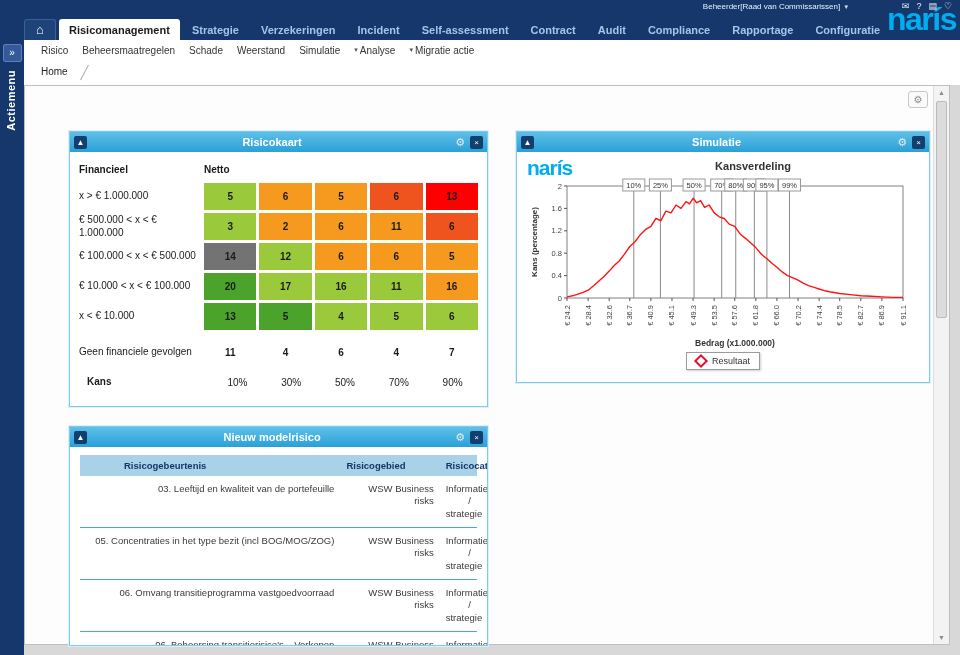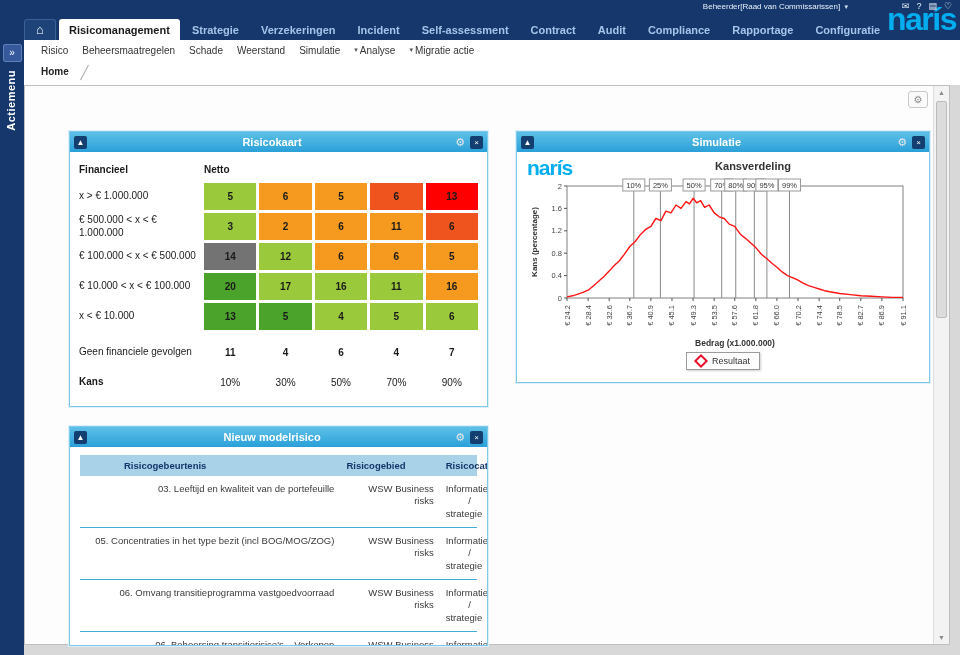--- a/index.html
+++ b/index.html
@@ -28,21 +28,21 @@
     border-radius:2px;color:#fff;font-size:10px;line-height:15px;text-align:center;cursor:pointer;}
   .actiemenu-label{writing-mode:vertical-rl;transform:rotate(180deg);color:#fff;font-weight:bold;
     font-size:11px;margin:8px auto 0;display:block;width:14px;letter-spacing:.5px;cursor:pointer;}
 
   
   .subnav{position:absolute;top:40px;left:24px;width:936px;height:20px;background:#fff;
     display:flex;align-items:center;gap:14px;padding-left:17px;box-sizing:border-box;font-size:10px;color:#333;}
   .subnav-item{cursor:pointer;white-space:nowrap;display:inline-flex;align-items:center;gap:2px;}
   .snarrow{font-size:7px;color:#555;}
   .breadcrumb{position:absolute;top:60px;left:24px;width:936px;height:25px;background:#fff;box-sizing:border-box;}
-  .crumb{position:absolute;left:17px;top:6px;font-size:10px;font-weight:bold;color:#222;cursor:pointer;}
+  .crumb{position:absolute;left:17px;top:6px;font-size:10px;font-weight:normal;color:#222;cursor:pointer;}
   .crumb-sep{position:absolute;left:60px;top:4px;width:1px;height:17px;background:#A9A9A9;transform:rotate(28deg);}
 
   
   .content{position:absolute;top:85px;left:24px;width:926px;height:560px;background:#FDFDFD;
     border:1px solid #BFBFBF;box-sizing:border-box;}
   .dash-settings{position:absolute;top:5px;right:21px;width:20px;height:17px;background:#FAFAFA;
     border:1px solid #C8C8C8;border-radius:3px;color:#8A8A8A;font-size:10px;line-height:14px;
     text-align:center;padding:0;cursor:pointer;}
 
   
@@ -60,21 +60,21 @@
 
   
   .risk-matrix{padding:12px 9px 0 9px;font-size:10px;color:#1A1A1A;}
   .m-header,.m-row{display:grid;grid-template-columns:122px repeat(5,1fr);gap:3px;}
   .m-header{font-weight:bold;margin-bottom:8px;}
   .m-row{margin-bottom:3px;align-items:center;}
   .m-label{padding-right:4px;line-height:1.25;}
   .m-cell{height:27px;display:flex;align-items:center;justify-content:center;font-weight:bold;}
   .m-row.geen{margin:7px 0 0 0;}
   .m-row.geen .m-cell{background:none;height:30px;}
-  .m-row.kans{margin-top:6px;}
+  .m-row.kans{margin-top:6px;margin-left:8px;}
   .m-row.kans .m-label{font-weight:bold;}
   .m-row.kans .m-cell{background:none;font-weight:normal;height:18px;}
 
   
   .sim-body{padding:2px 8px 0 8px;}
   .sim-logo{position:absolute;left:10px;top:4px;font-size:21px;font-weight:bold;color:#00AEEF;letter-spacing:-1px;}
   .sim-title{text-align:center;font-weight:bold;font-size:11px;color:#333;margin:6px 0 0 60px;}
   #simChart{display:block;margin:0 auto;}
   .legend-row{display:flex;justify-content:center;margin-top:0;}
   .legend-box{display:inline-flex;align-items:center;gap:6px;border:1px solid #9B9B9B;background:#fff;

